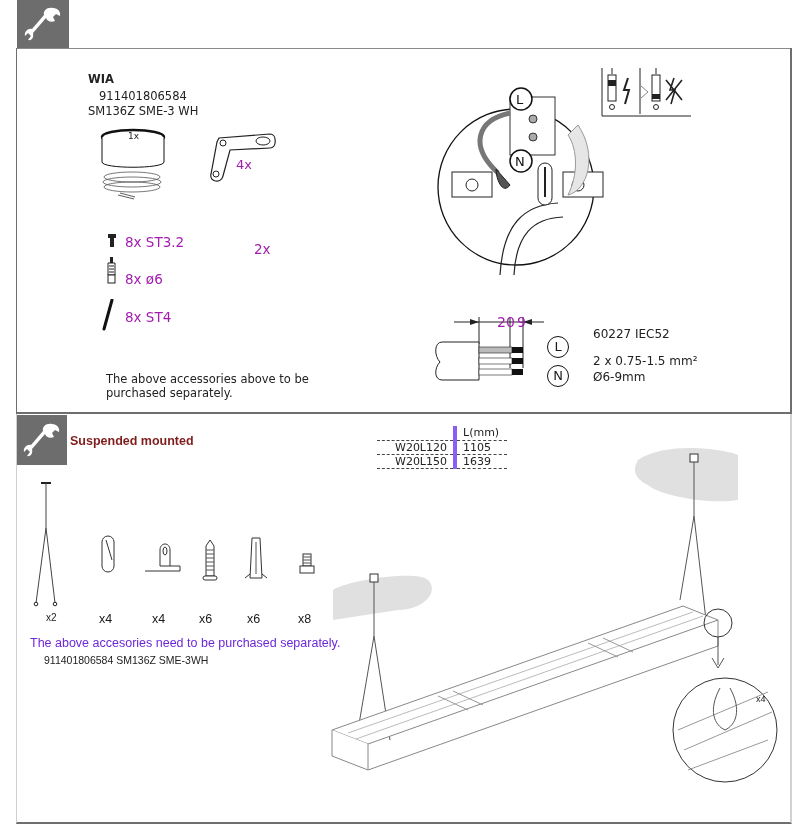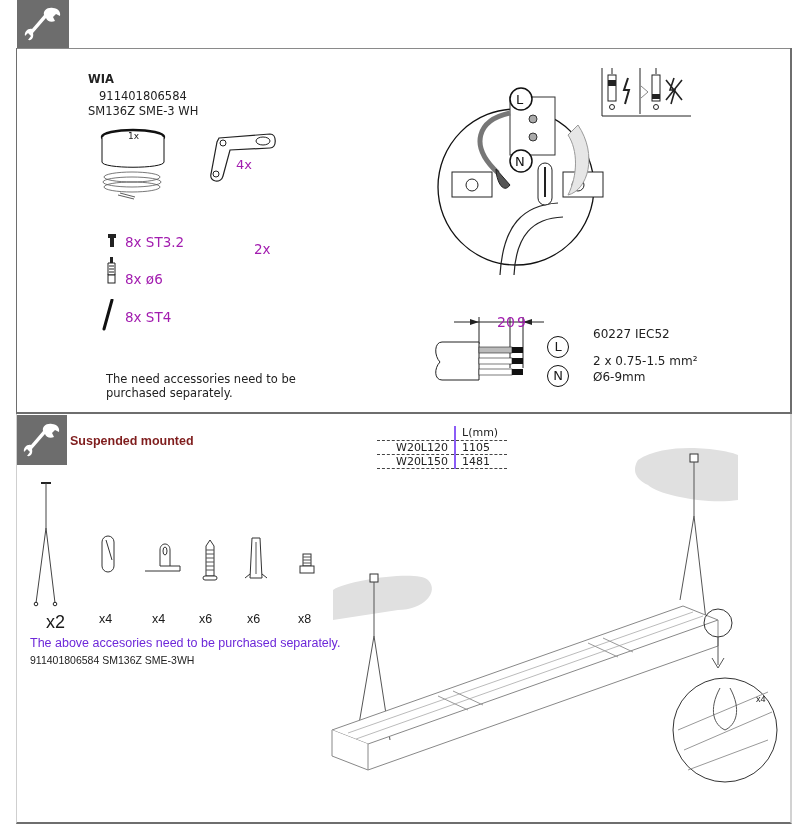--- a/index.html
+++ b/index.html
@@ -19,21 +19,21 @@
 
   .t-bold { font-weight: bold; }
   .label { font-size: 11.5px; line-height: 13px; color: #222; }
   .label-lg { font-size: 13.5px; color: #a21caf; }
   .arial { font-family: "Liberation Sans", sans-serif; }
 
   table.len { border-collapse: collapse; font-size: 11px; color: #222; }
   table.len td { padding: 0 6px; height: 14px; }
   table.len tr.row td { border-top: 1px dashed #444; }
   table.len tr.row:last-child td { border-bottom: 1px dashed #444; margin-top: 48px; }
-  table.len td.c1 { text-align: right; border-right: 2px solid #8b5cf6; width: 78px; }
+  table.len td.c1 { text-align: right; border-right: 4px solid #8b5cf6; width: 78px; }
   table.len td.c2 { width: 52px; }
 </style>
 </head>
 <body>
 
 <div class="icon-tile" style="left:17px;top:0;width:52px;height:48px;">
   <svg width="40" height="40" viewBox="0 0 40 40">
     <path d="M30 4 C35 4 38 8 37 12 L33 10 L30 13 L32 17 C28 19 24 17 23 14 L10 29 C11 33 9 37 5 36 L8 32 L5 29 L2 32 C1 28 5 24 9 25 L21 11 C20 7 24 3 30 4 Z" fill="#ffffff"></path>
   </svg>
 </div>
@@ -76,21 +76,21 @@
 </svg>
 <div class="abs label-lg" style="left:125px;top:271px;">8x ø6</div>
 
 <svg class="abs" style="left:102px;top:299px;" width="12" height="32" viewBox="0 0 12 32">
   <path d="M10 1 L2 30" stroke="#111" stroke-width="3" stroke-linecap="round"></path>
 </svg>
 <div class="abs label-lg" style="left:125px;top:309px;">8x ST4</div>
 
 <div class="abs label-lg" style="left:254px;top:241px;">2x</div>
 
-<div class="abs label" style="left:106px;top:372px;width:220px;font-size:11.5px;line-height:14px;">The need accessories need to be purchased separately.</div>
+<div class="abs label" style="left:106px;top:372px;width:220px;font-size:11.5px;line-height:14px;">The above accessories above to be purchased separately.</div>
 
 <svg class="abs" style="left:428px;top:85px;" width="180" height="200" viewBox="0 0 180 200">
   <circle cx="88" cy="102" r="78" fill="#fff" stroke="#111" stroke-width="1.3"></circle>
 
   <path d="M72 190 C75 140 95 120 130 118" fill="none" stroke="#222" stroke-width="1.2"></path>
   <path d="M86 190 C88 150 105 133 135 132" fill="none" stroke="#222" stroke-width="1.2"></path>
 
   <rect x="82" y="12" width="45" height="58" fill="#fff" stroke="#333"></rect>
   <circle cx="105" cy="34" r="4" fill="#aaa" stroke="#333"></circle>
   <circle cx="105" cy="52" r="4" fill="#aaa" stroke="#333"></circle>
@@ -168,21 +168,21 @@
       <tr>
     <td class="c1"></td>
     <td class="c2">L(mm)</td>
   </tr>
   <tr class="row">
     <td class="c1">W20L120</td>
     <td class="c2">1105</td>
   </tr>
   <tr class="row">
     <td class="c1">W20L150</td>
-    <td class="c2">1481</td>
+    <td class="c2">1639</td>
   </tr>
 </tbody>
   </table>
 
 <svg class="abs" style="left:30px;top:478px;" width="300" height="130" viewBox="0 0 300 130">
 
   <line x1="11" y1="5" x2="21" y2="5" stroke="#222" stroke-width="2"></line>
   <line x1="16" y1="5" x2="16" y2="50" stroke="#444"></line>
   <path d="M16 50 L6 125 M16 50 L25 125" stroke="#444" fill="none"></path>
   <circle cx="6" cy="126" r="1.8" fill="none" stroke="#222"></circle>
@@ -199,29 +199,29 @@
   <rect x="173" y="98" width="14" height="4" rx="2" fill="#fff" stroke="#333"></rect>
 
   <path d="M222 60 L230 60 L232 100 L220 100 Z" fill="#fff" stroke="#333"></path>
   <path d="M220 96 L215 100 M232 96 L237 100" stroke="#333"></path>
   <line x1="226" y1="64" x2="226" y2="96" stroke="#555"></line>
 
   <rect x="273" y="76" width="8" height="12" fill="#fff" stroke="#333"></rect>
   <path d="M273 79 L281 79 M273 82 L281 82 M273 85 L281 85" stroke="#555"></path>
   <rect x="270" y="88" width="14" height="7" fill="#fff" stroke="#333"></rect>
 </svg>
-<div class="abs arial" style="left:46px;top:612px;font-size:18px;">x2</div>
+<div class="abs arial" style="left:46px;top:612px;font-size:10px;">x2</div>
 <div class="abs arial" style="left:99px;top:612px;font-size:12.5px;">x4</div>
 <div class="abs arial" style="left:152px;top:612px;font-size:12.5px;">x4</div>
 <div class="abs arial" style="left:199px;top:612px;font-size:12.5px;">x6</div>
 <div class="abs arial" style="left:247px;top:612px;font-size:12.5px;">x6</div>
 <div class="abs arial" style="left:298px;top:612px;font-size:12.5px;">x8</div>
 
 <div class="abs arial" style="left:30px;top:636px;font-size:12.5px;color:#6d28d9;white-space:nowrap;">The above accesories need to be purchased separately.</div>
-<div class="abs arial" style="left:30px;top:654px;font-size:10.5px;color:#222;text-align:right;">911401806584 SM136Z SME-3WH</div>
+<div class="abs arial" style="left:44px;top:654px;font-size:10.5px;color:#222;text-align:right;">911401806584 SM136Z SME-3WH</div>
 
 <svg class="abs" style="left:328px;top:440px;" width="470" height="380" viewBox="0 0 470 380">
 
   <path d="M310 20 C340 0 400 10 410 15 L410 60 C380 65 330 55 320 45 C305 38 305 28 310 20 Z" fill="#e0e0e0"></path>
   <path d="M5 150 C20 140 90 130 100 140 C112 152 95 170 70 170 L5 180 Z" fill="#e0e0e0"></path>
 
   <rect x="362" y="14" width="8" height="8" fill="#fff" stroke="#333"></rect>
   <rect x="42" y="134" width="8" height="8" fill="#fff" stroke="#333"></rect>
   <line x1="366" y1="22" x2="366" y2="76" stroke="#555"></line>
   <path d="M366 76 L352 160 M366 76 L378 180" stroke="#555" fill="none"></path>

